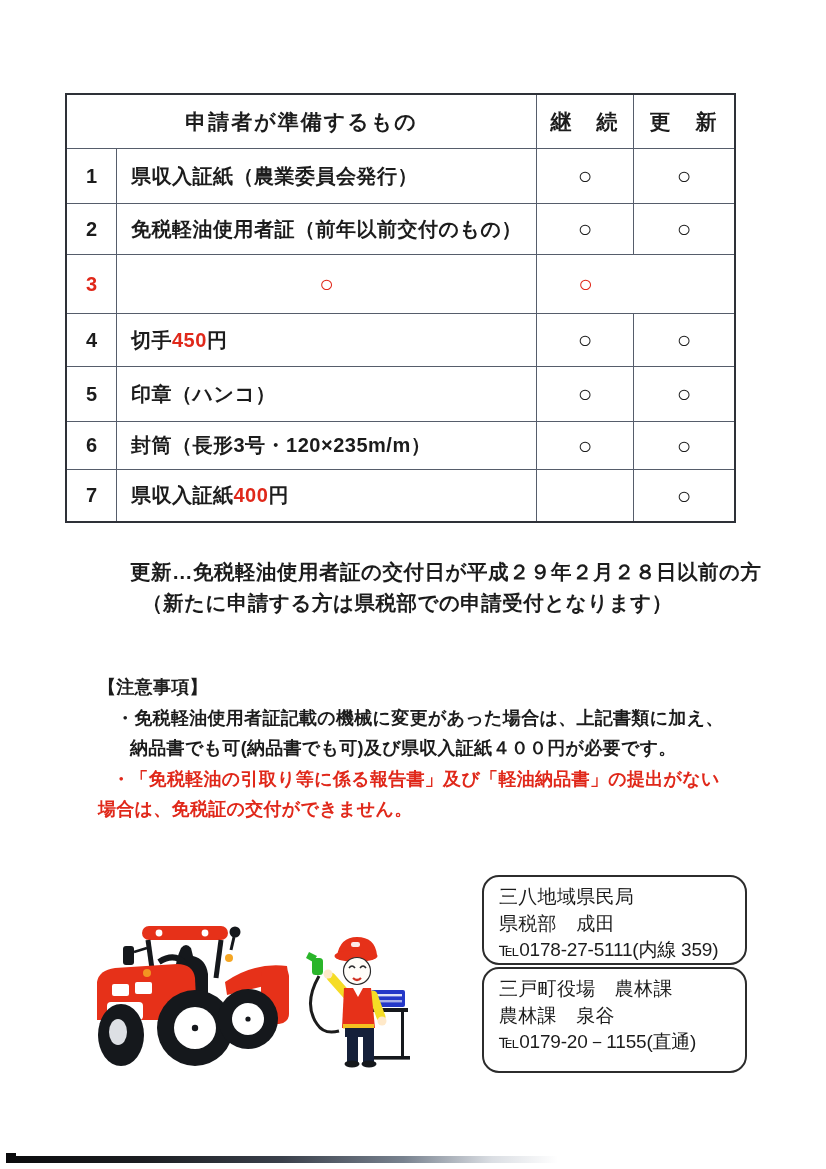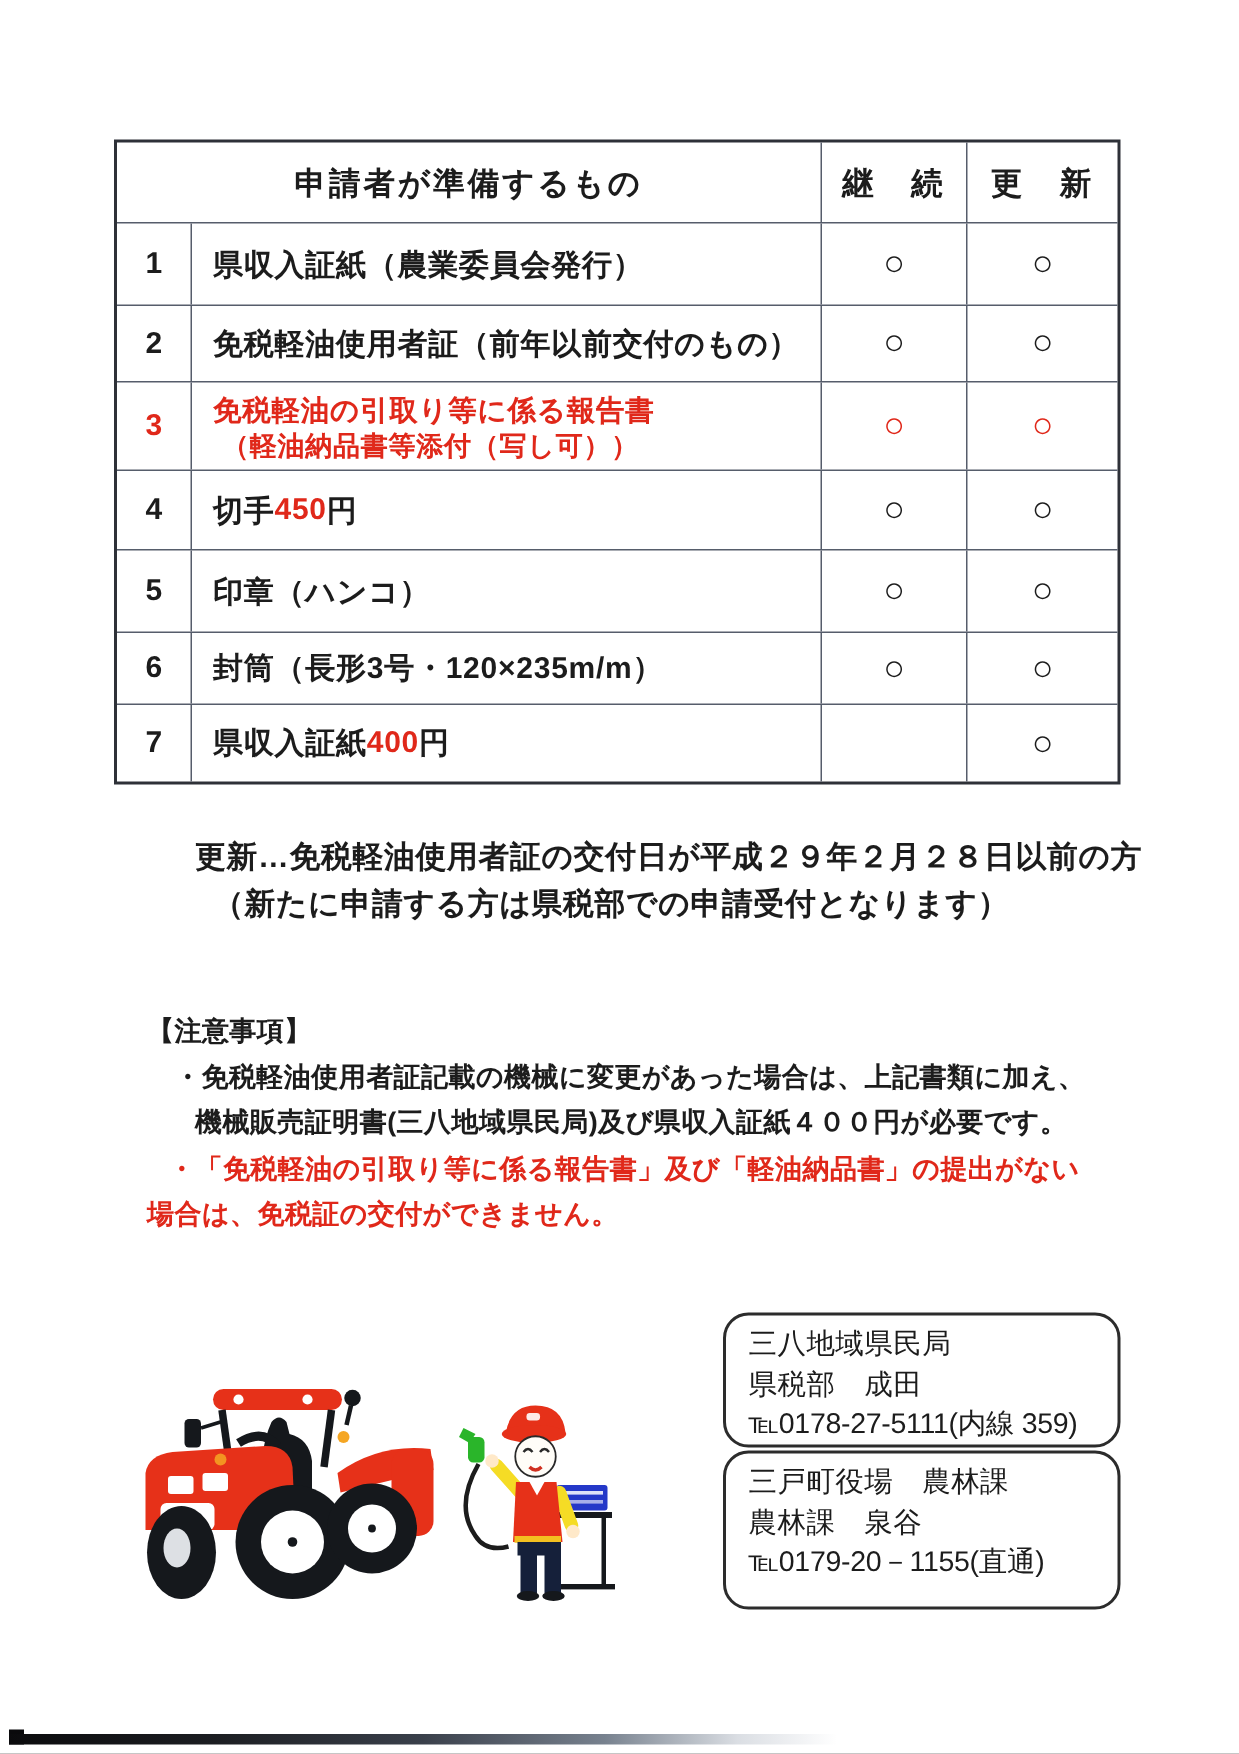--- a/index.html
+++ b/index.html
@@ -3,21 +3,21 @@
 <meta charset="utf-8">
 <style>
   html,body{margin:0;padding:0;background:#9a9a9a;}
   .page{
     position:relative;width:826px;height:1169px;background:#ffffff;
     font-family:"Liberation Sans","DejaVu Sans",sans-serif;
     color:#1c1c1c;overflow:hidden;margin:0 auto;
   }
   
   .doc-table{
-    position:absolute;left:76px;top:93px;width:671px;
+    position:absolute;left:65px;top:93px;width:671px;
     border:2px solid #2e3138;box-sizing:border-box;
   }
   .tr{display:grid;grid-template-columns:50px 420px 97px 1fr;box-sizing:border-box;}
   .tr + .tr{border-top:1px solid #565d6b;}
   .td{display:flex;align-items:center;box-sizing:border-box;}
   .td.num{justify-content:center;font-size:20px;font-weight:700;}
   .td.desc{padding-left:14px;font-size:20px;font-weight:700;letter-spacing:.5px;}
   .td.mark{justify-content:center;font-size:24px;font-weight:700;}
   .td.b-r{border-right:1px solid #565d6b;}
   .th-item{grid-column:1 / 3;justify-content:center;font-size:21px;font-weight:700;letter-spacing:2px;}
@@ -78,26 +78,20 @@
 
     <div class="tr h-r2">
       <div class="td num b-r">2</div>
       <div class="td desc b-r">免税軽油使用者証（前年以前交付のもの）</div>
       <div class="td mark b-r">○</div>
       <div class="td mark">○</div>
     </div>
 
     <div class="tr h-r3">
       <div class="td num b-r red">3</div>
-      <div class="td desc b-r multi">
-        <span class="desc2 red">
-          <span class="l1">免税軽油の引取り等に係る報告書</span>
-          <span class="l2">（軽油納品書等添付（写し可））</span>
-        </span>
-      </div>
       <div class="td mark b-r red">○</div>
       <div class="td mark red">○</div>
     </div>
 
     <div class="tr h-r4">
       <div class="td num b-r">4</div>
       <div class="td desc b-r">
         <span>切手 </span>
           <span class="red">450</span>
           <span> 円</span>
@@ -133,21 +127,21 @@
   </div>
 
   <div class="legend">
     <div>更新…免税軽油使用者証の交付日が平成２９年２月２８日以前の方</div>
     <div class="l3">（新たに申請する方は県税部での申請受付となります）</div>
   </div>
 
   <div class="caution">
     <div>【注意事項】</div>
     <div class="ml-a">・免税軽油使用者証記載の機械に変更があった場合は、上記書類に加え、</div>
-    <div class="ml-b">機械販売証明書(三八地域県民局)及び県収入証紙４００円が必要です。</div>
+    <div class="ml-b">納品書でも可(納品書でも可)及び県収入証紙４００円が必要です。</div>
     <div class="ml-c red">・「免税軽油の引取り等に係る報告書」及び「軽油納品書」の提出がない</div>
     <div class="ml-d red">場合は、免税証の交付ができません。</div>
   </div>
 
 
   <div class="contact-box box-1">
     <div>三八地域県民局</div>
     <div>県税部　成田</div>
     <div class="tel">℡0178-27-5111(内線 359)</div>
   </div>

